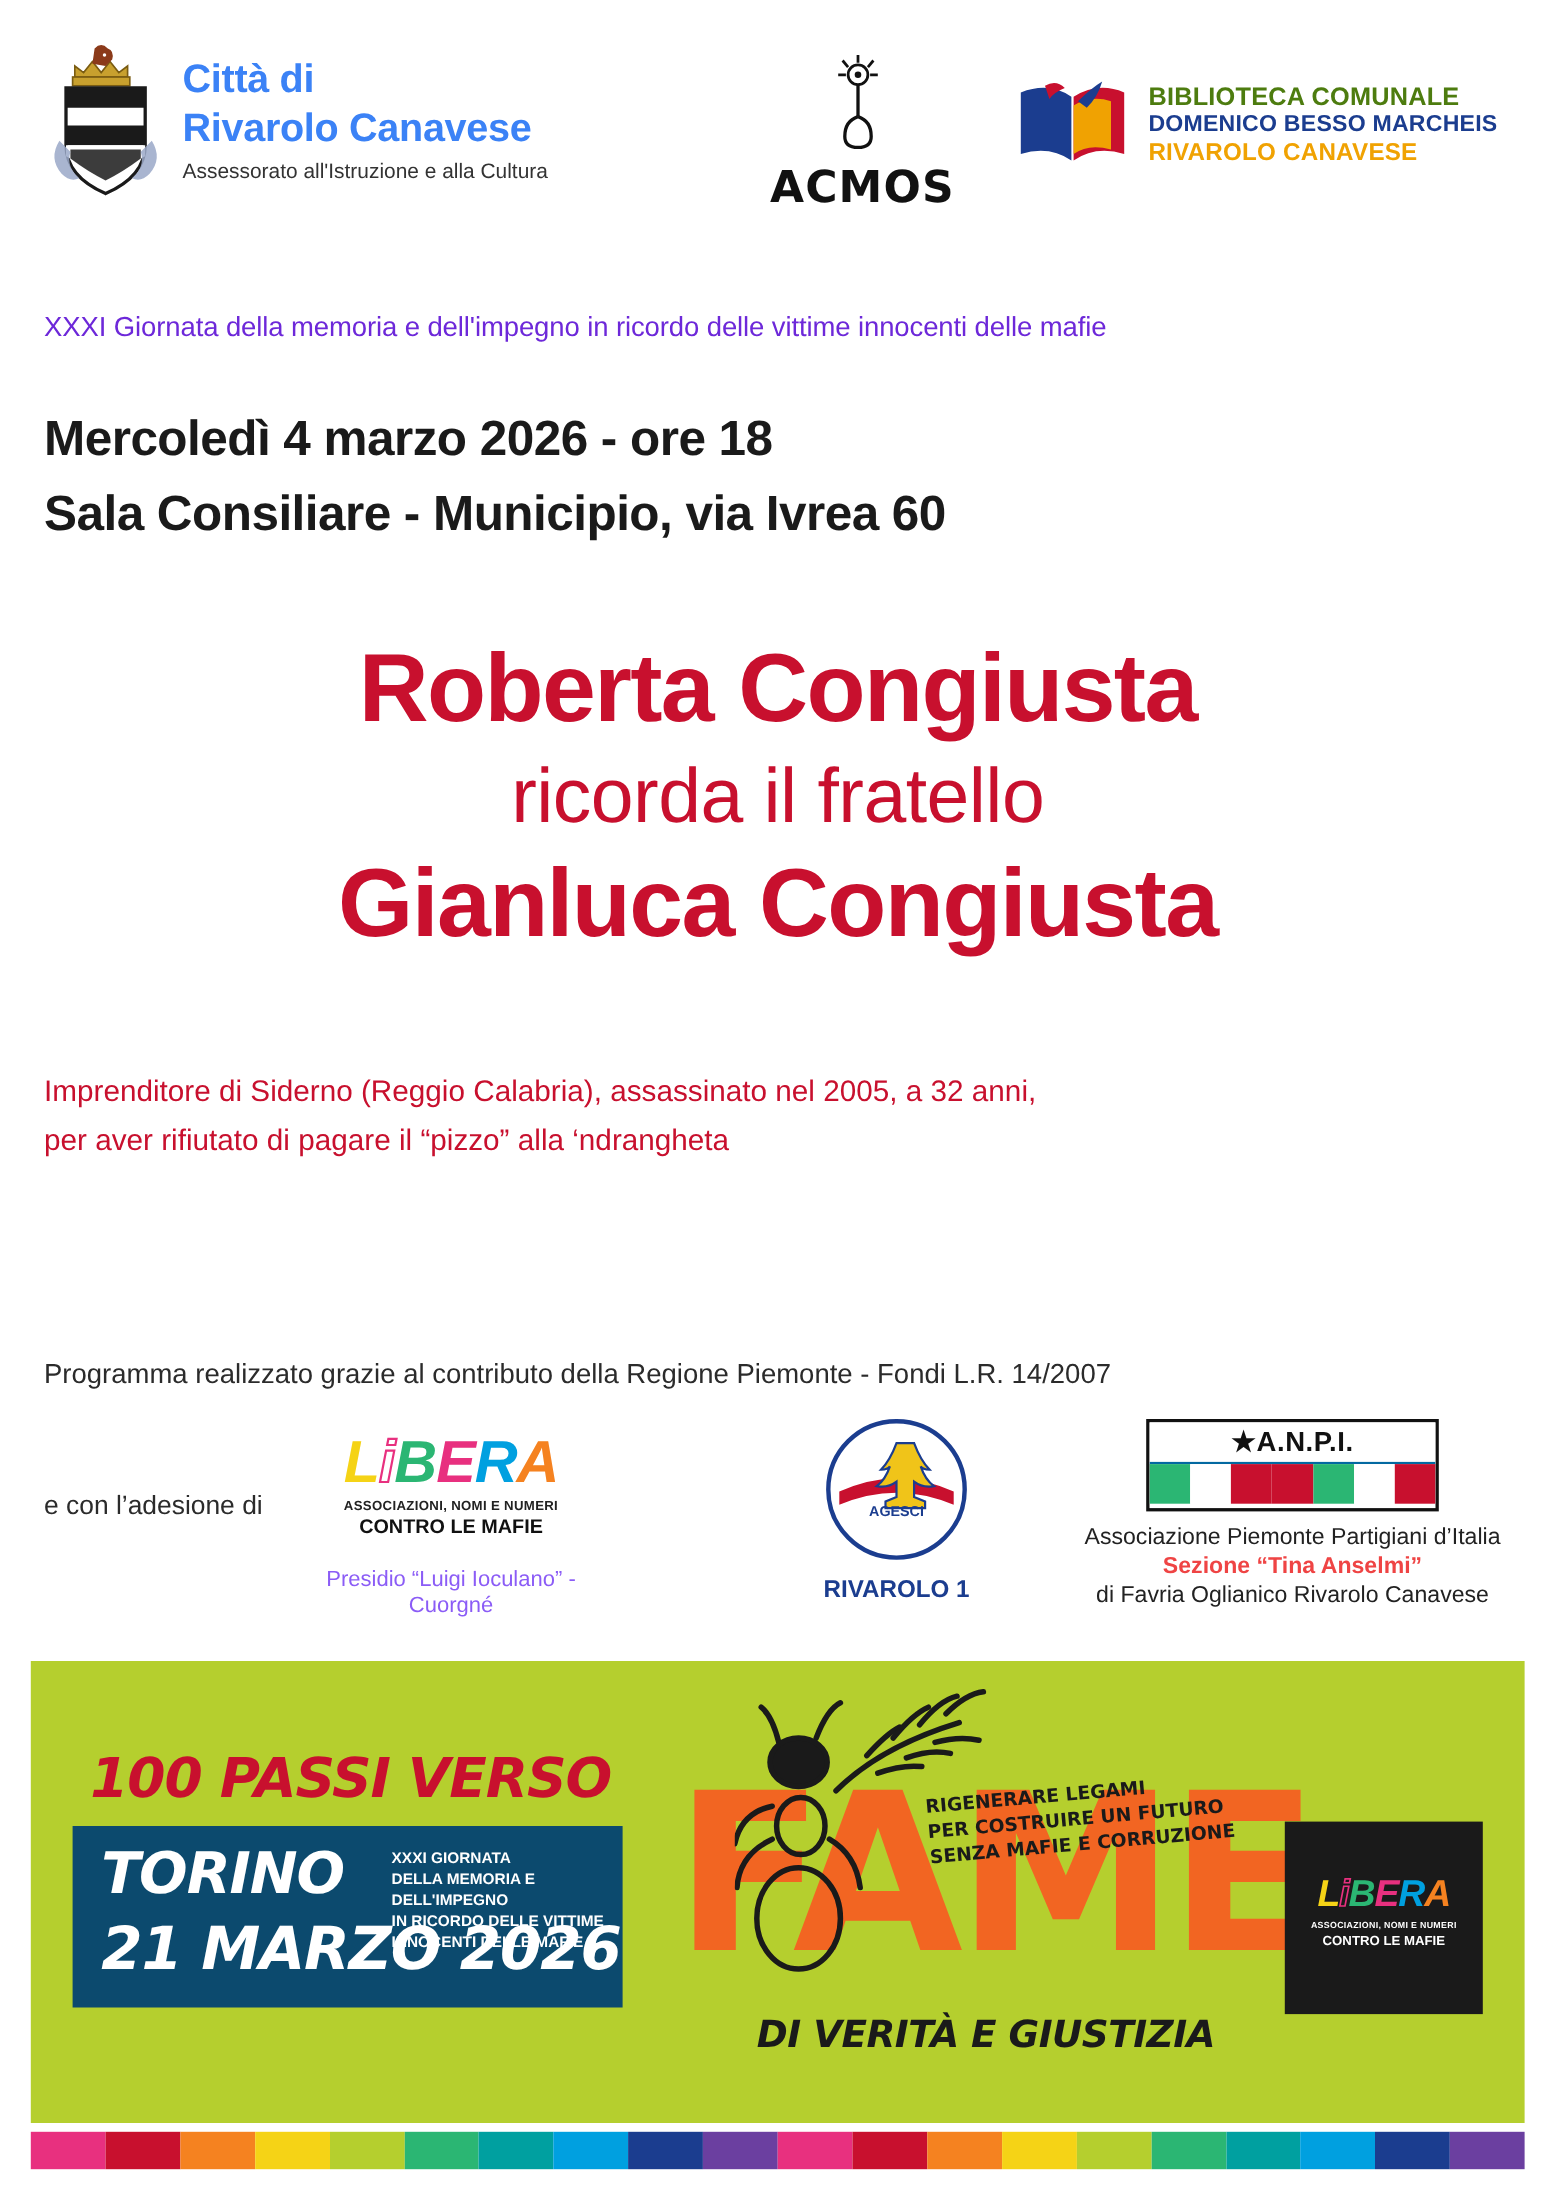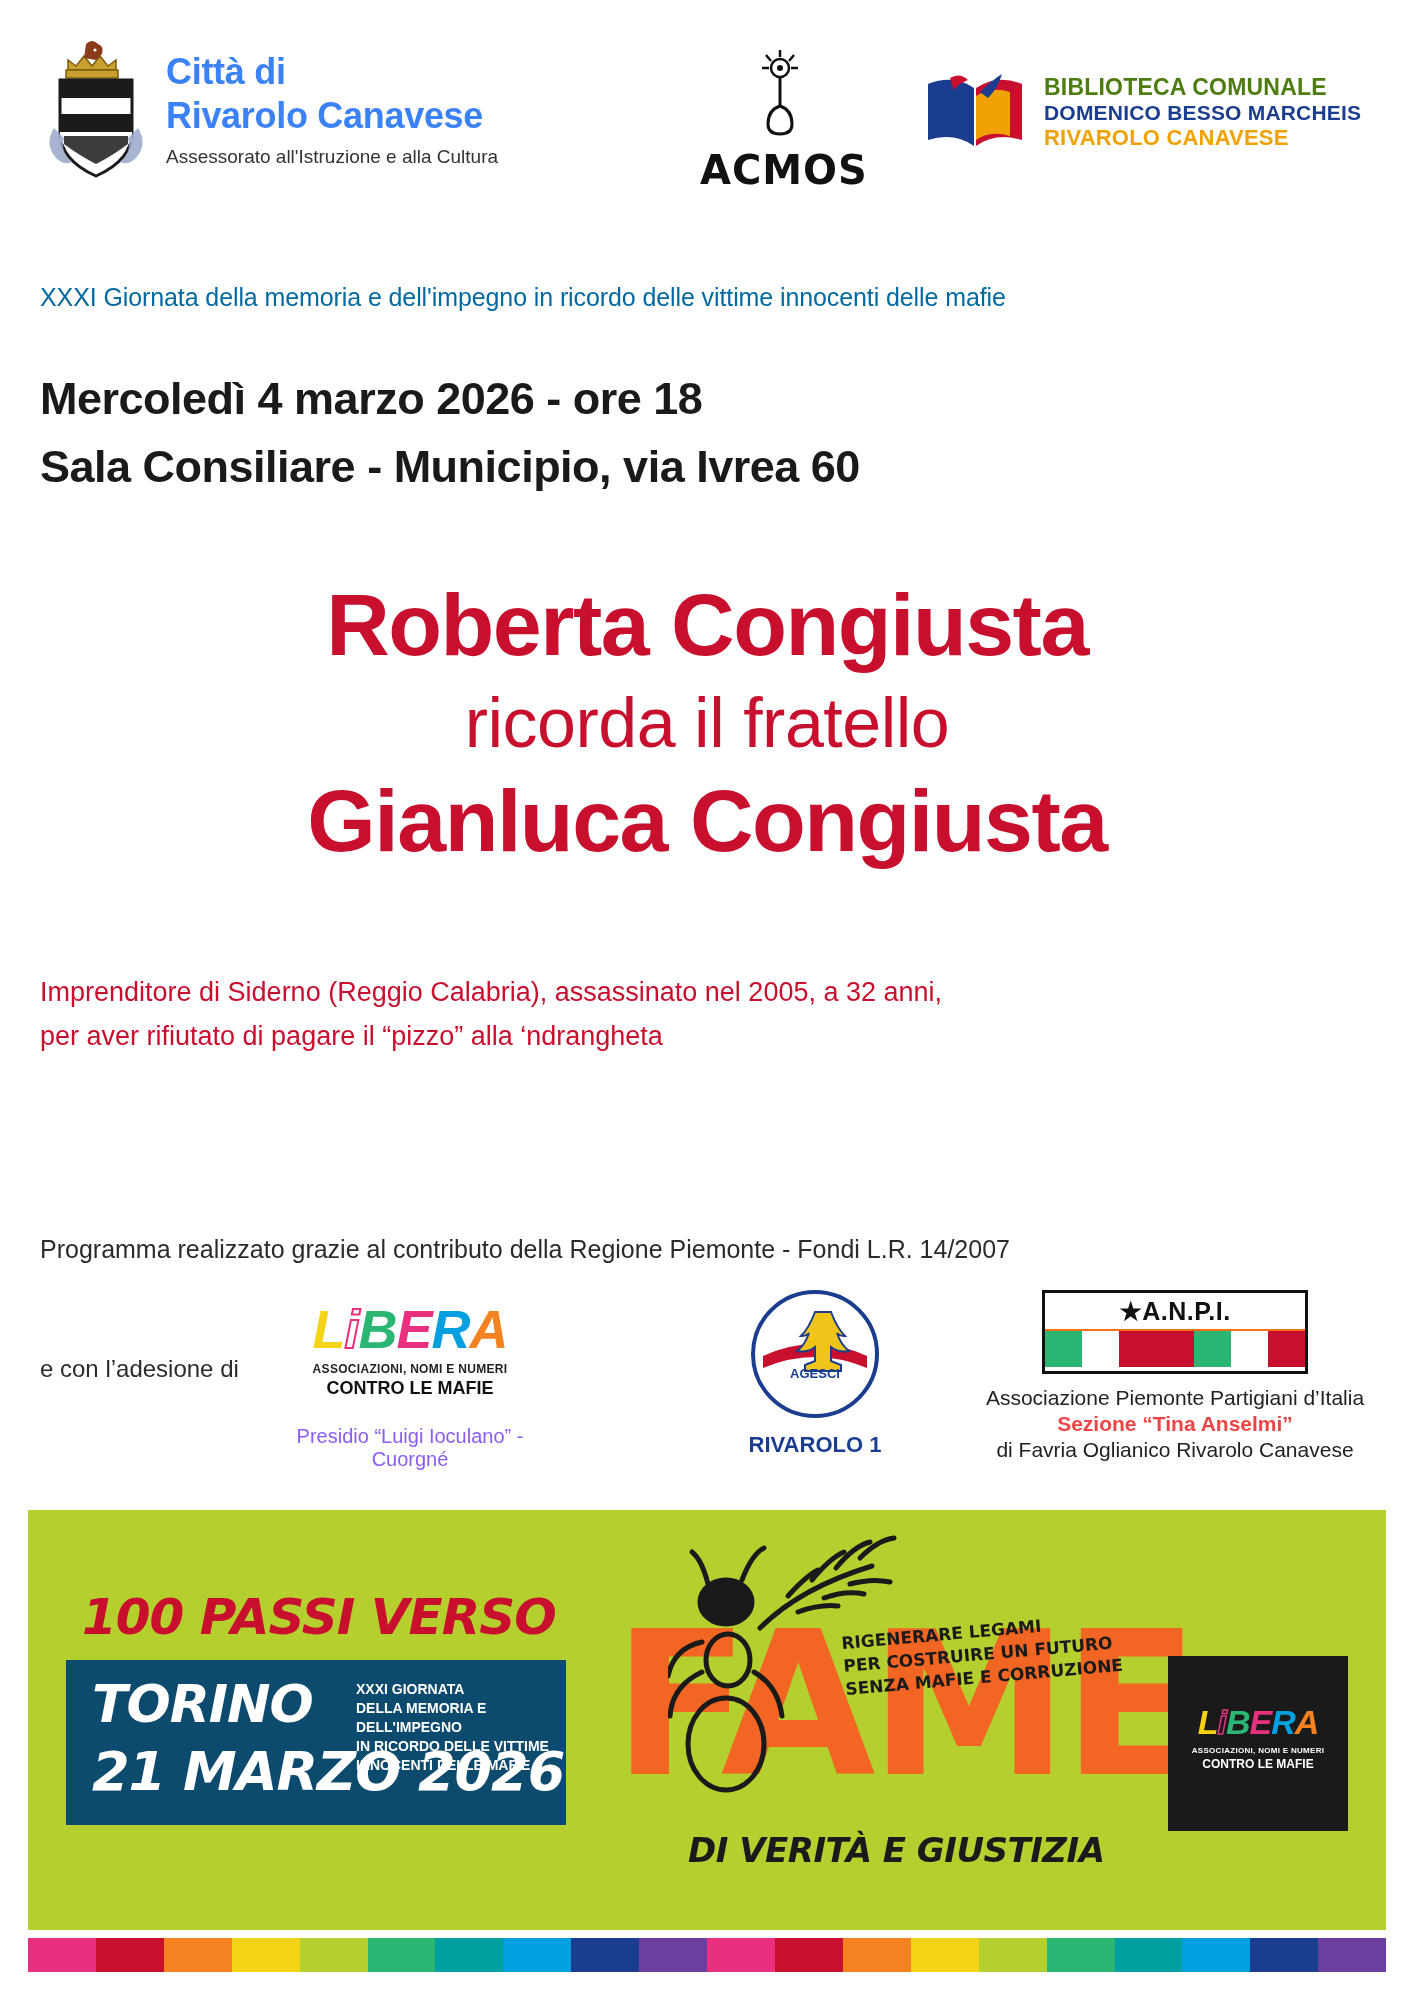--- a/index.html
+++ b/index.html
@@ -85,21 +85,21 @@
   .biblio-text .b1 { color: #4d7c0f; font-weight: bold; font-size: 23px; letter-spacing: 0.2px; }
   .biblio-text .b2 { color: #1b3d8f; font-weight: bold; font-size: 21px; letter-spacing: 0.2px; }
   .biblio-text .b3 { color: #f0a202; font-weight: bold; font-size: 22px; letter-spacing: 0.2px; }
 
   
   .sub-title {
     position: absolute;
     left: 40px;
     top: 283px;
     font-size: 25px;
-    color: #0369a1;
+    color: #6d28d9;
     letter-spacing: -0.1px;
   }
   .when {
     position: absolute;
     left: 40px;
     top: 365px;
     font-size: 45px;
     font-weight: bold;
     color: #1a1a1a;
     line-height: 68px;
@@ -222,21 +222,21 @@
   .anpi-top {
     height: 36px;
     background: #fff;
     display: flex;
     align-items: center;
     justify-content: center;
     font-weight: bold;
     font-size: 25px;
     letter-spacing: 0.5px;
     color: #111;
-    border-bottom: 2px solid #f97316;
+    border-bottom: 2px solid #0369a1;
   }
   .anpi-flags { display: flex; height: 36px; }
   .anpi-flags .seg { flex: 1 1 auto; }
   .anpi-cap1 { font-size: 21px; color: #222; margin-top: 12px; }
   .anpi-cap2 { font-size: 21px; color: #ef4444; font-weight: bold; margin-top: 2px; }
   .anpi-cap3 { font-size: 21px; color: #222; margin-top: 2px; }
 
   
   .banner {
     position: absolute;

